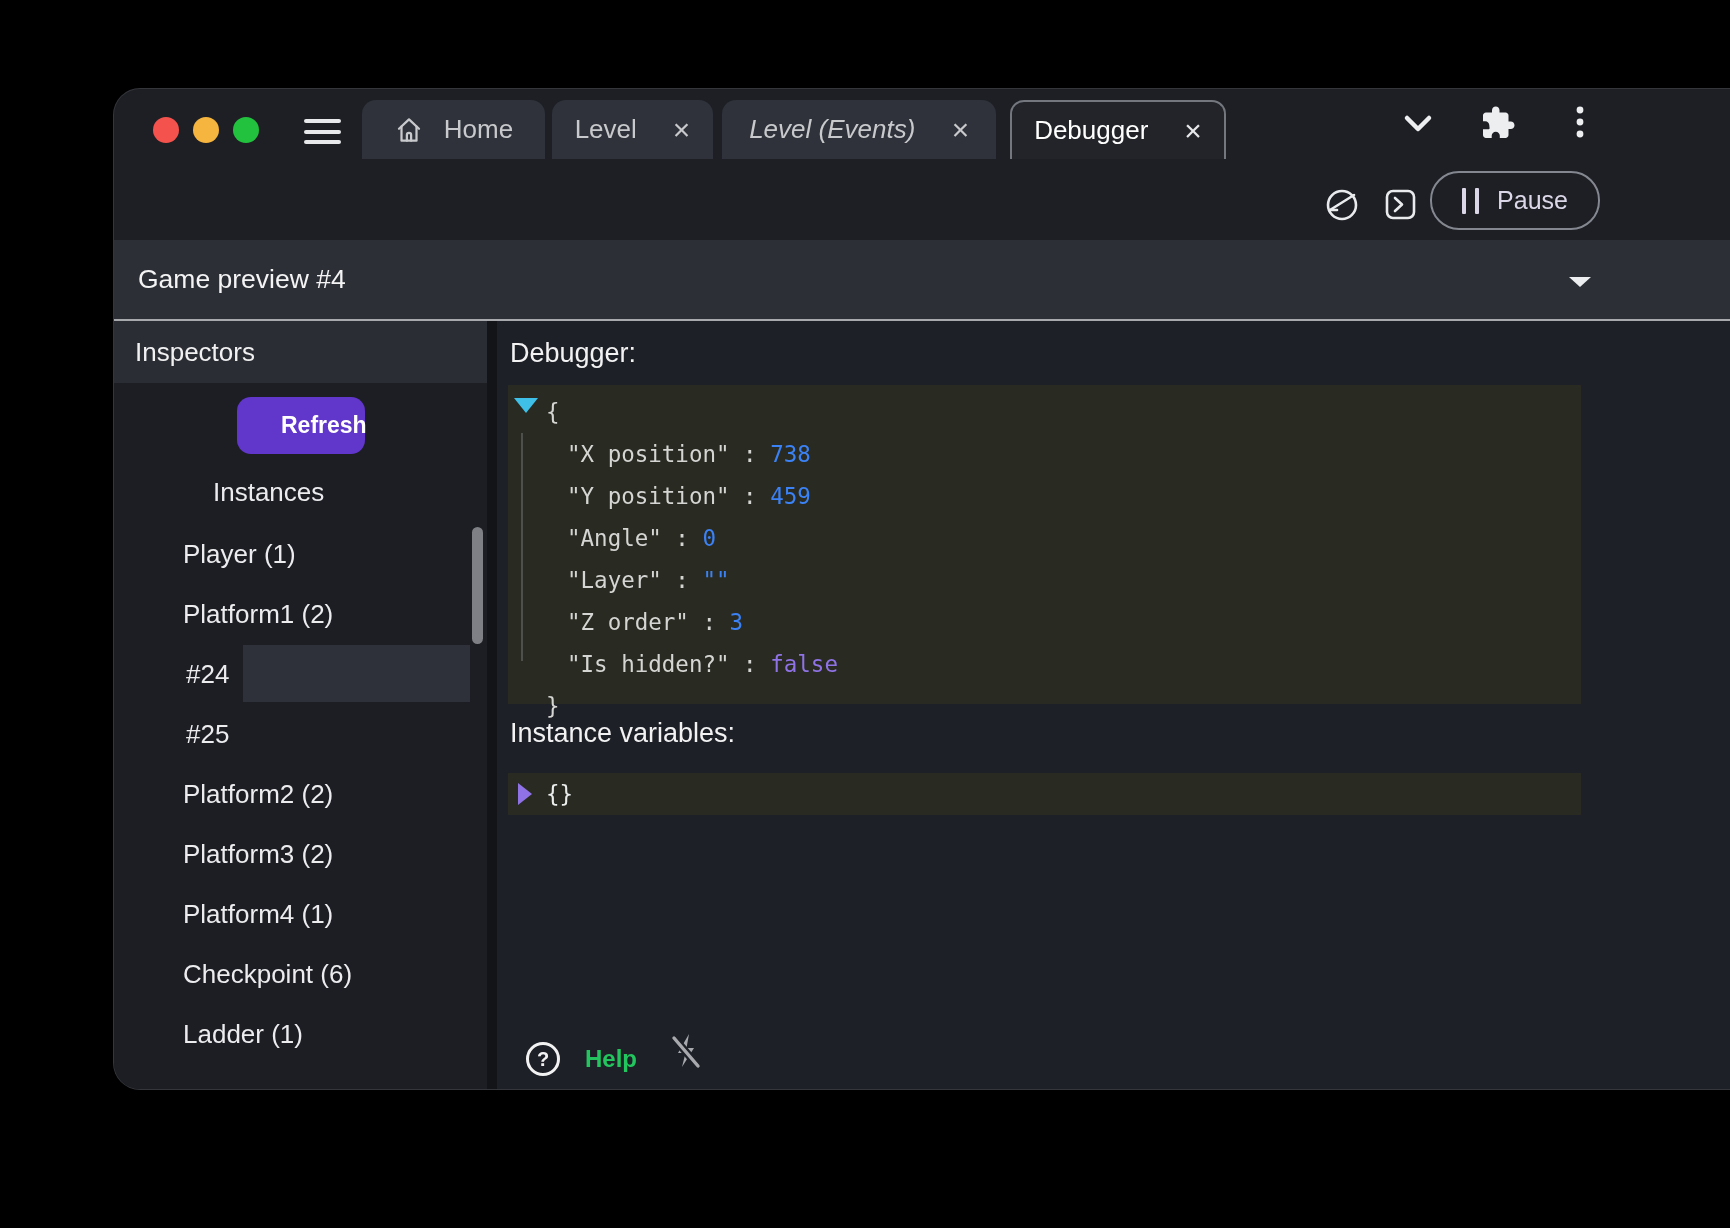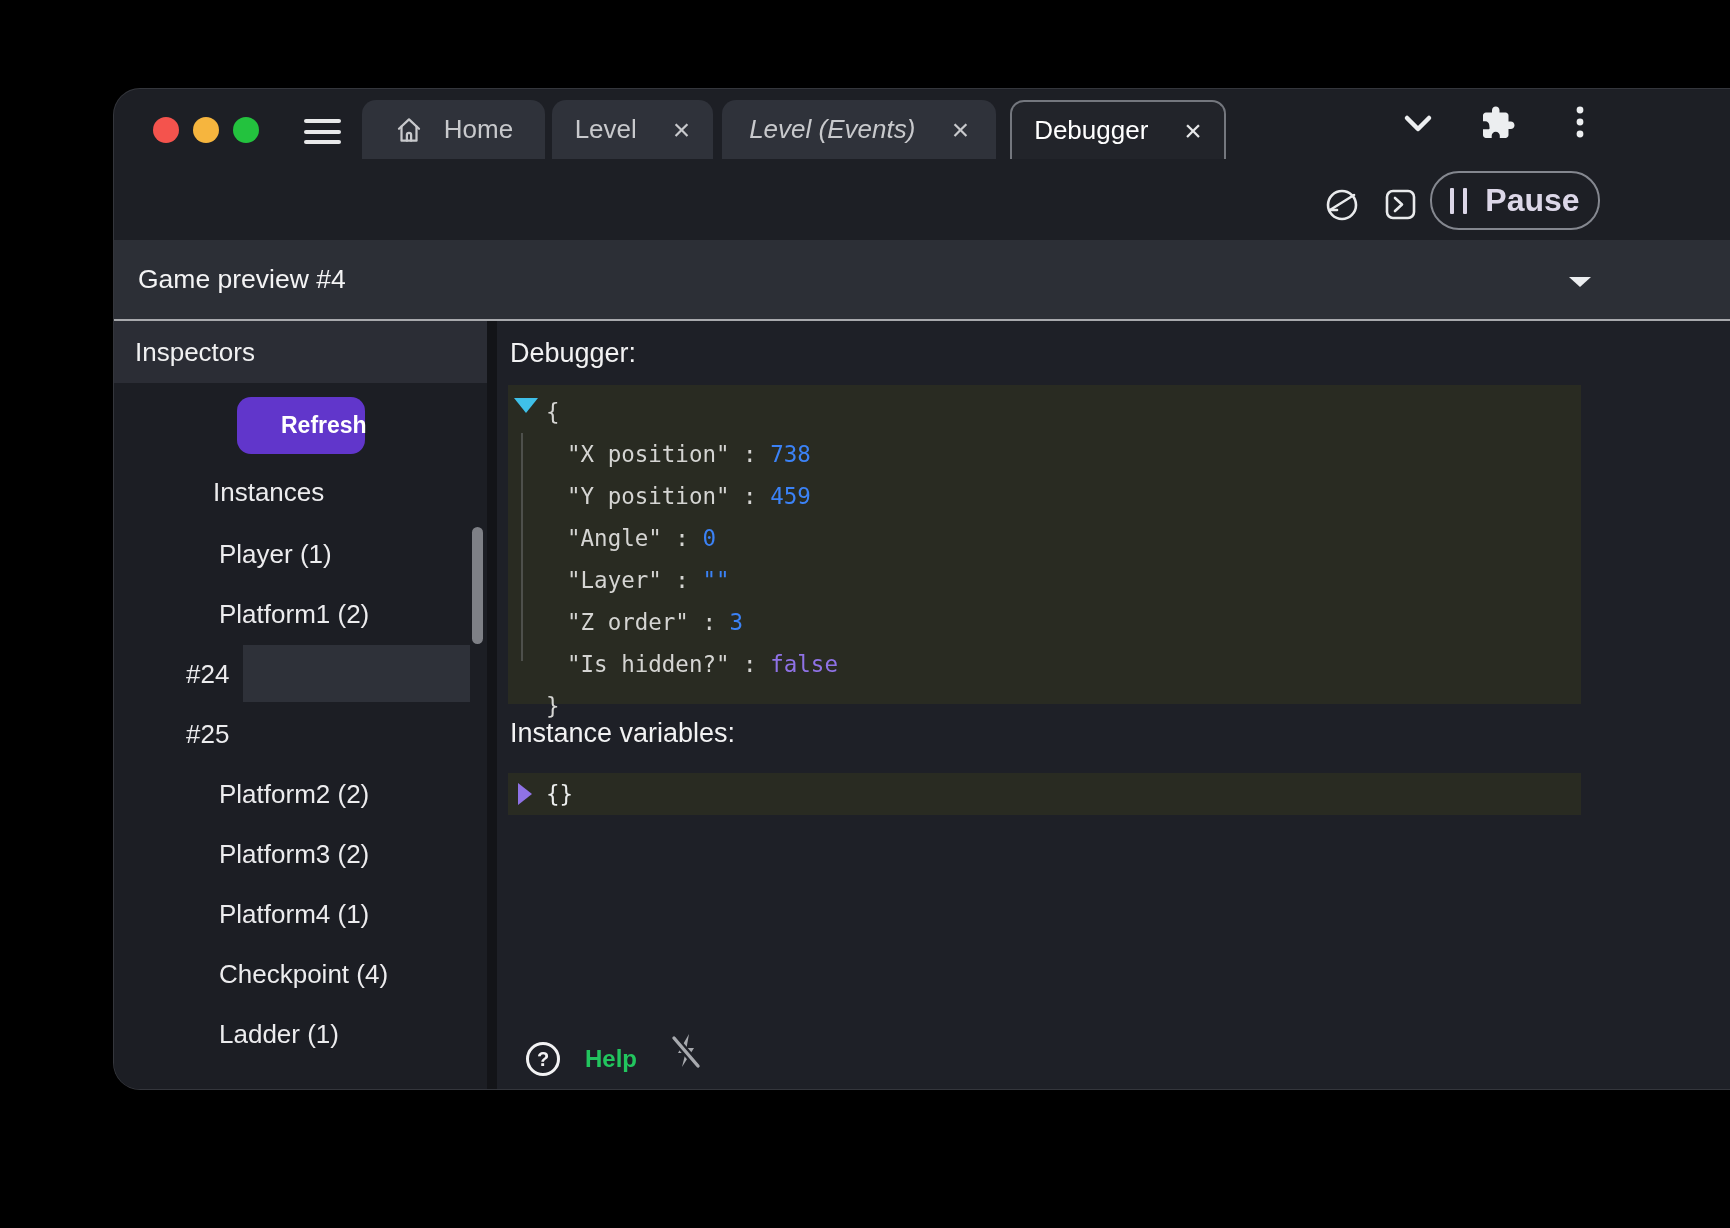--- a/index.html
+++ b/index.html
@@ -35,42 +35,42 @@
   
   .toolbar{position:absolute;left:0;top:70px;width:100%;height:81px;}
   .tb-icon{position:absolute;cursor:pointer;}
   .icon-circleslash{left:1208px;top:25px;}
   .icon-console{left:1266px;top:25px;}
   .pause-btn{position:absolute;left:1316px;top:12px;width:170px;height:59px;border-radius:29px;
              border:2px solid #84878f;box-sizing:border-box;display:flex;align-items:center;
              justify-content:center;gap:18px;cursor:pointer;background:transparent;}
   .pause-bars{display:flex;gap:9px;}
   .pause-bars div{width:4px;height:26px;background:#dcd7e8;border-radius:1px;}
-  .pause-label{font-size:32px;font-weight:bold;color:#dcd7e8;}
+  .pause-label{font-size:25px;font-weight:normal;color:#dcd7e8;}
 
   
   .previewbar{position:absolute;left:0;top:151px;width:100%;height:79px;background:#2c2f36;cursor:pointer;}
   .preview-title{position:absolute;left:24px;top:0;line-height:79px;font-size:26.5px;color:#f4f4f5;font-weight:500;}
   .dd-arrow{position:absolute;left:1455px;top:37px;width:0;height:0;
             border-left:11px solid transparent;border-right:11px solid transparent;
             border-top:10px solid #eceef0;}
   .divider{position:absolute;left:0;top:230px;width:100%;height:2px;background:#a8a9ad;}
 
   
   .body{position:absolute;left:0;top:232px;right:0;bottom:0;}
   .sidebar{position:absolute;left:0;top:0;bottom:0;width:373px;background:#1c1e24;}
   .sb-header{height:62px;background:#2b2d35;color:#f1f1f2;font-size:26px;line-height:62px;
              padding-left:21px;cursor:pointer;}
   .refresh-btn{position:absolute;left:123px;top:76px;width:128px;height:57px;border-radius:14px;
                background:#6136cb;border:none;color:#fff;font-size:23px;font-weight:bold;
                font-family:inherit;cursor:pointer;padding-left:44px;}
   .sb-root{position:absolute;left:99px;top:147px;line-height:48px;font-size:26px;color:#ececee;}
   .sb-list{position:absolute;left:0;top:203px;right:0;}
   .sb-row{height:60px;line-height:60px;font-size:26px;color:#ececee;cursor:pointer;position:relative;}
-  .sb-row.lvl2{padding-left:105px;}
+  .sb-row.lvl2{padding-left:69px;}
   .sb-row.lvl3{padding-left:72px;}
   .sb-row .sel-bg{position:absolute;left:129px;top:1px;width:227px;height:57px;background:#2e3139;z-index:0;}
   .sb-row span{position:relative;z-index:1;}
   .sb-scrollbar{position:absolute;left:358px;top:206px;width:11px;height:117px;border-radius:5.5px;
                 background:#7e8086;cursor:pointer;}
   .panel-gap{position:absolute;left:373px;top:0;bottom:0;width:10px;background:#131418;}
   .content{position:absolute;left:383px;right:0;top:0;bottom:0;background:#1e2027;}
 
   
   .general-label,.vars-label{position:absolute;left:13px;font-size:27px;font-weight:500;
@@ -188,21 +188,21 @@
         <button class="refresh-btn">Refresh</button>
         <div class="sb-root">Instances</div>
         <div class="sb-list">
           <div class="sb-row lvl2"><span>Player (1)</span></div>
           <div class="sb-row lvl2"><span>Platform1 (2)</span></div>
           <div class="sb-row lvl3"><div class="sel-bg"></div><span>#24</span></div>
           <div class="sb-row lvl3"><span>#25</span></div>
           <div class="sb-row lvl2"><span>Platform2 (2)</span></div>
           <div class="sb-row lvl2"><span>Platform3 (2)</span></div>
           <div class="sb-row lvl2"><span>Platform4 (1)</span></div>
-          <div class="sb-row lvl2"><span>Checkpoint (4)</span></div>
+          <div class="sb-row lvl2"><span>Checkpoint (6)</span></div>
           <div class="sb-row lvl2"><span>Ladder (1)</span></div>
         </div>
         <div class="sb-scrollbar"></div>
       </div>
       <div class="panel-gap"></div>
 
       <div class="content">
         <div class="general-label">Debugger:</div>
 
         <div class="json-box">

